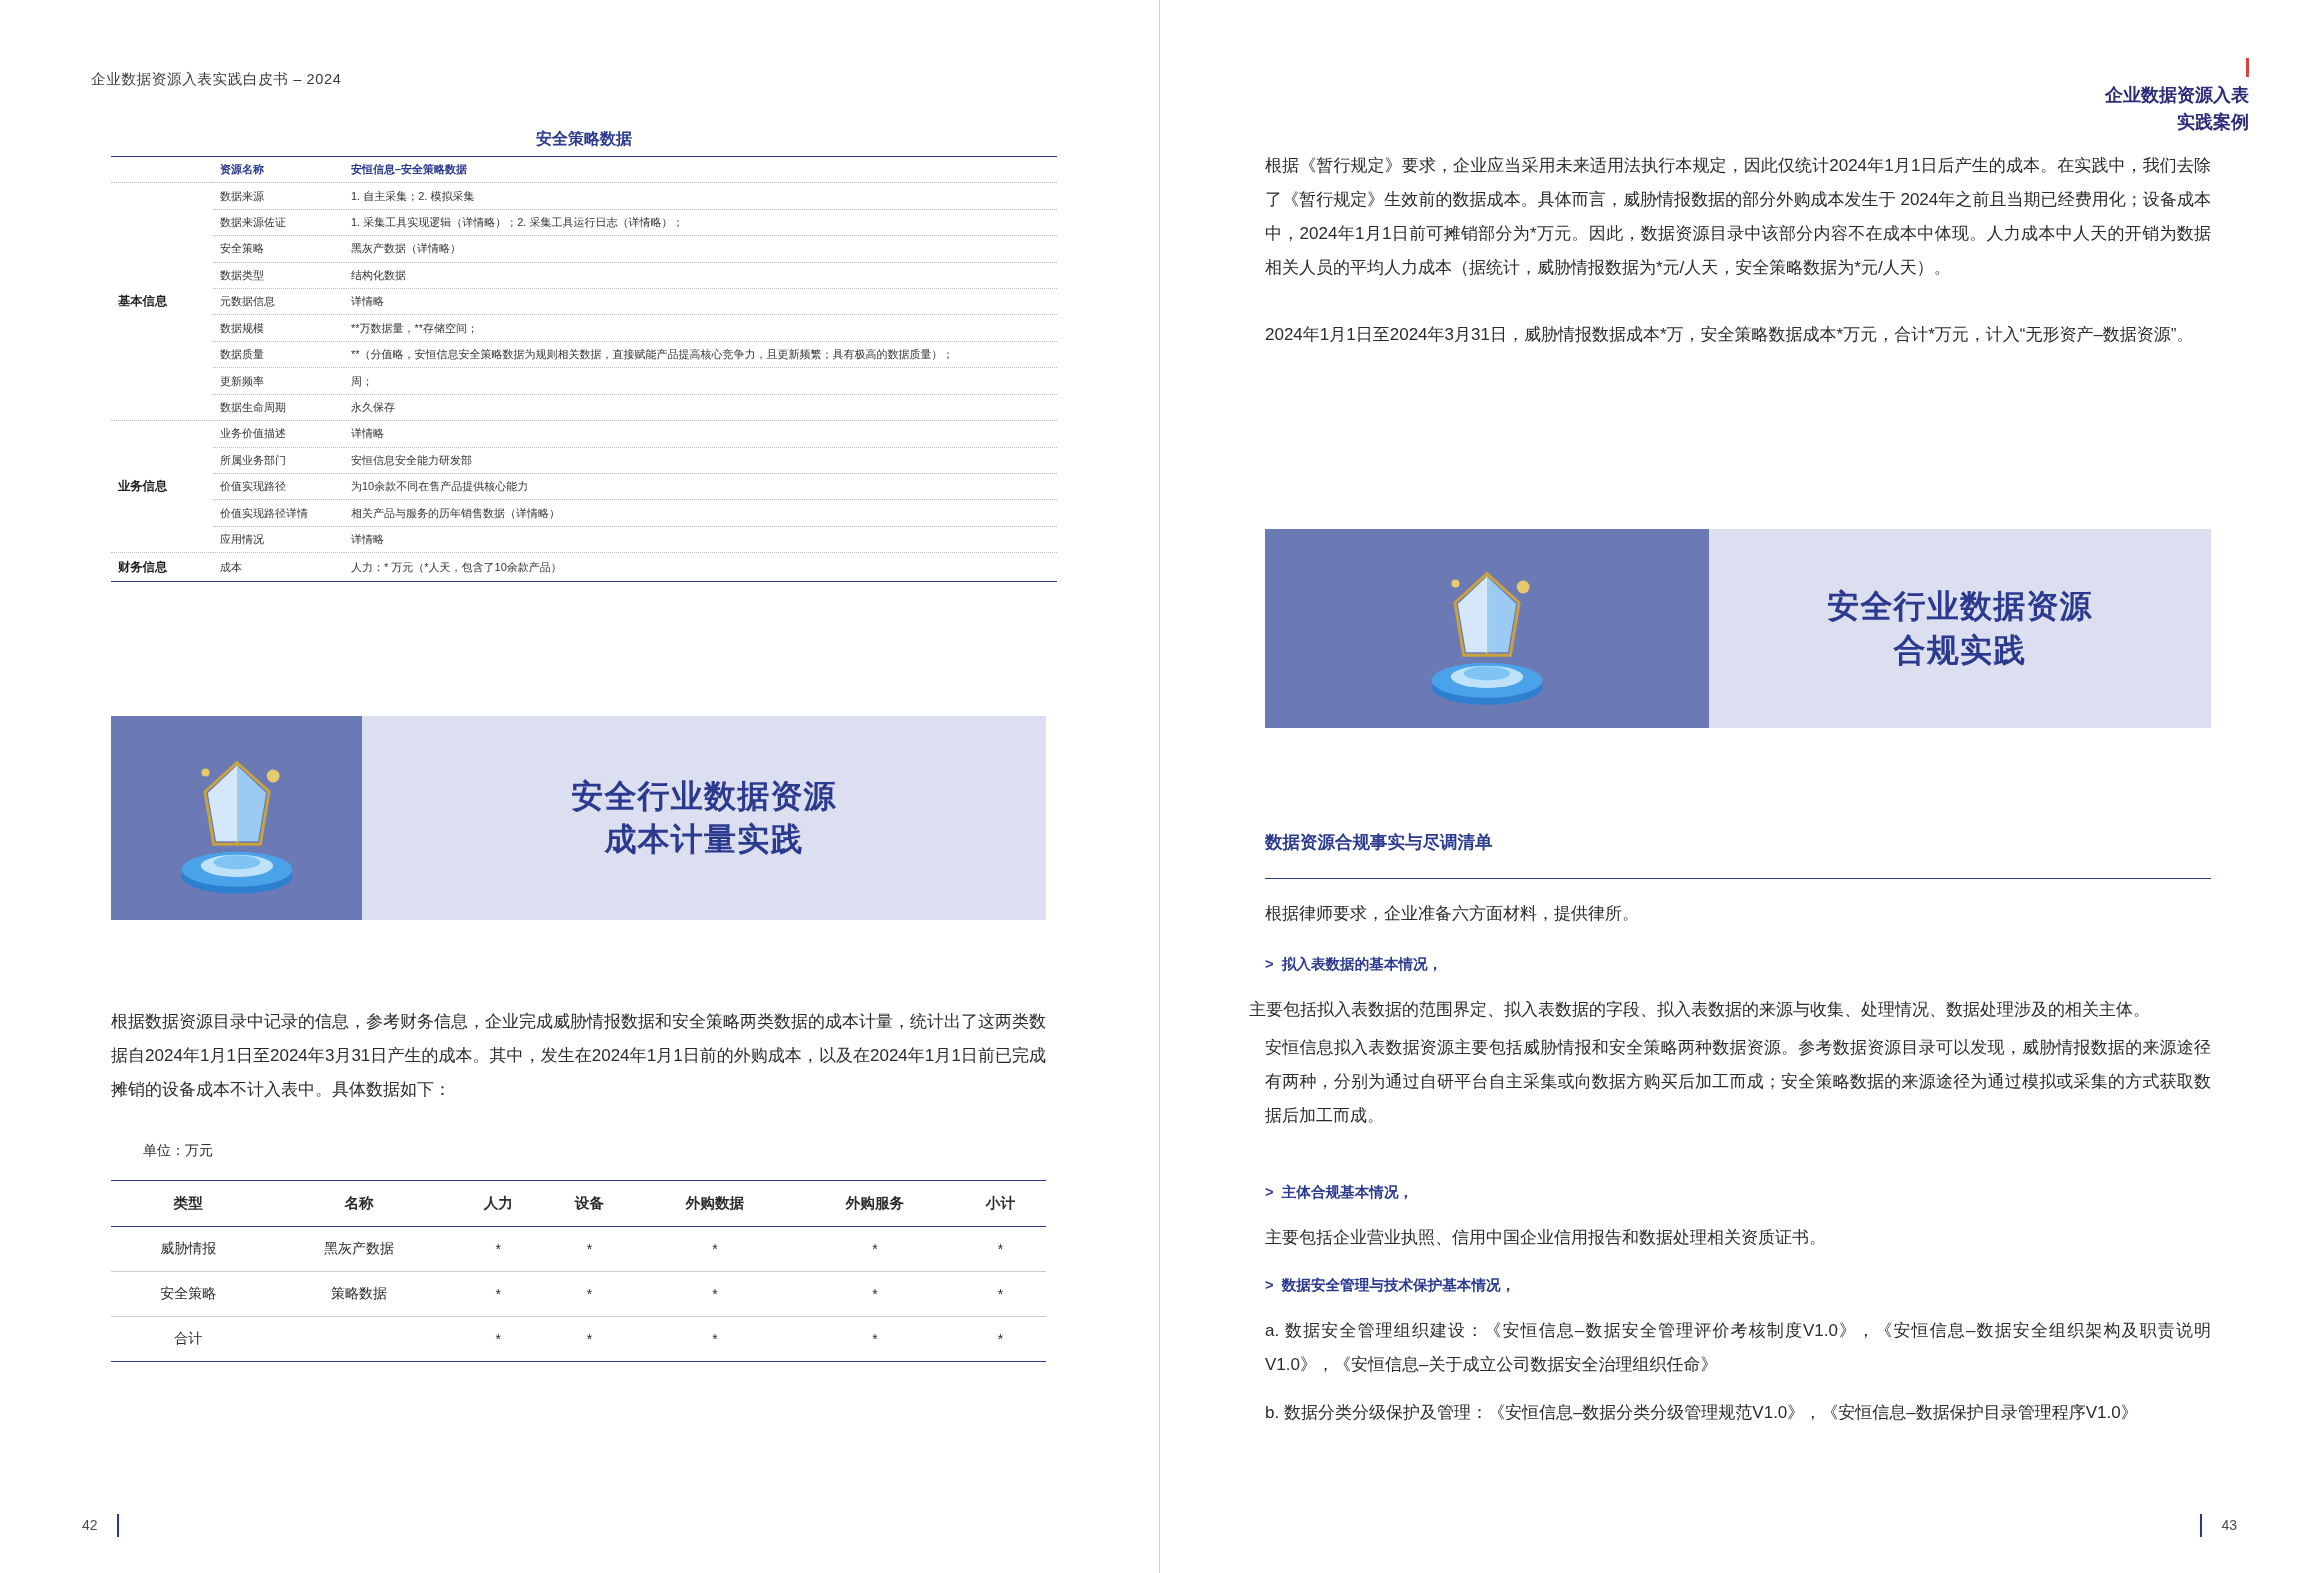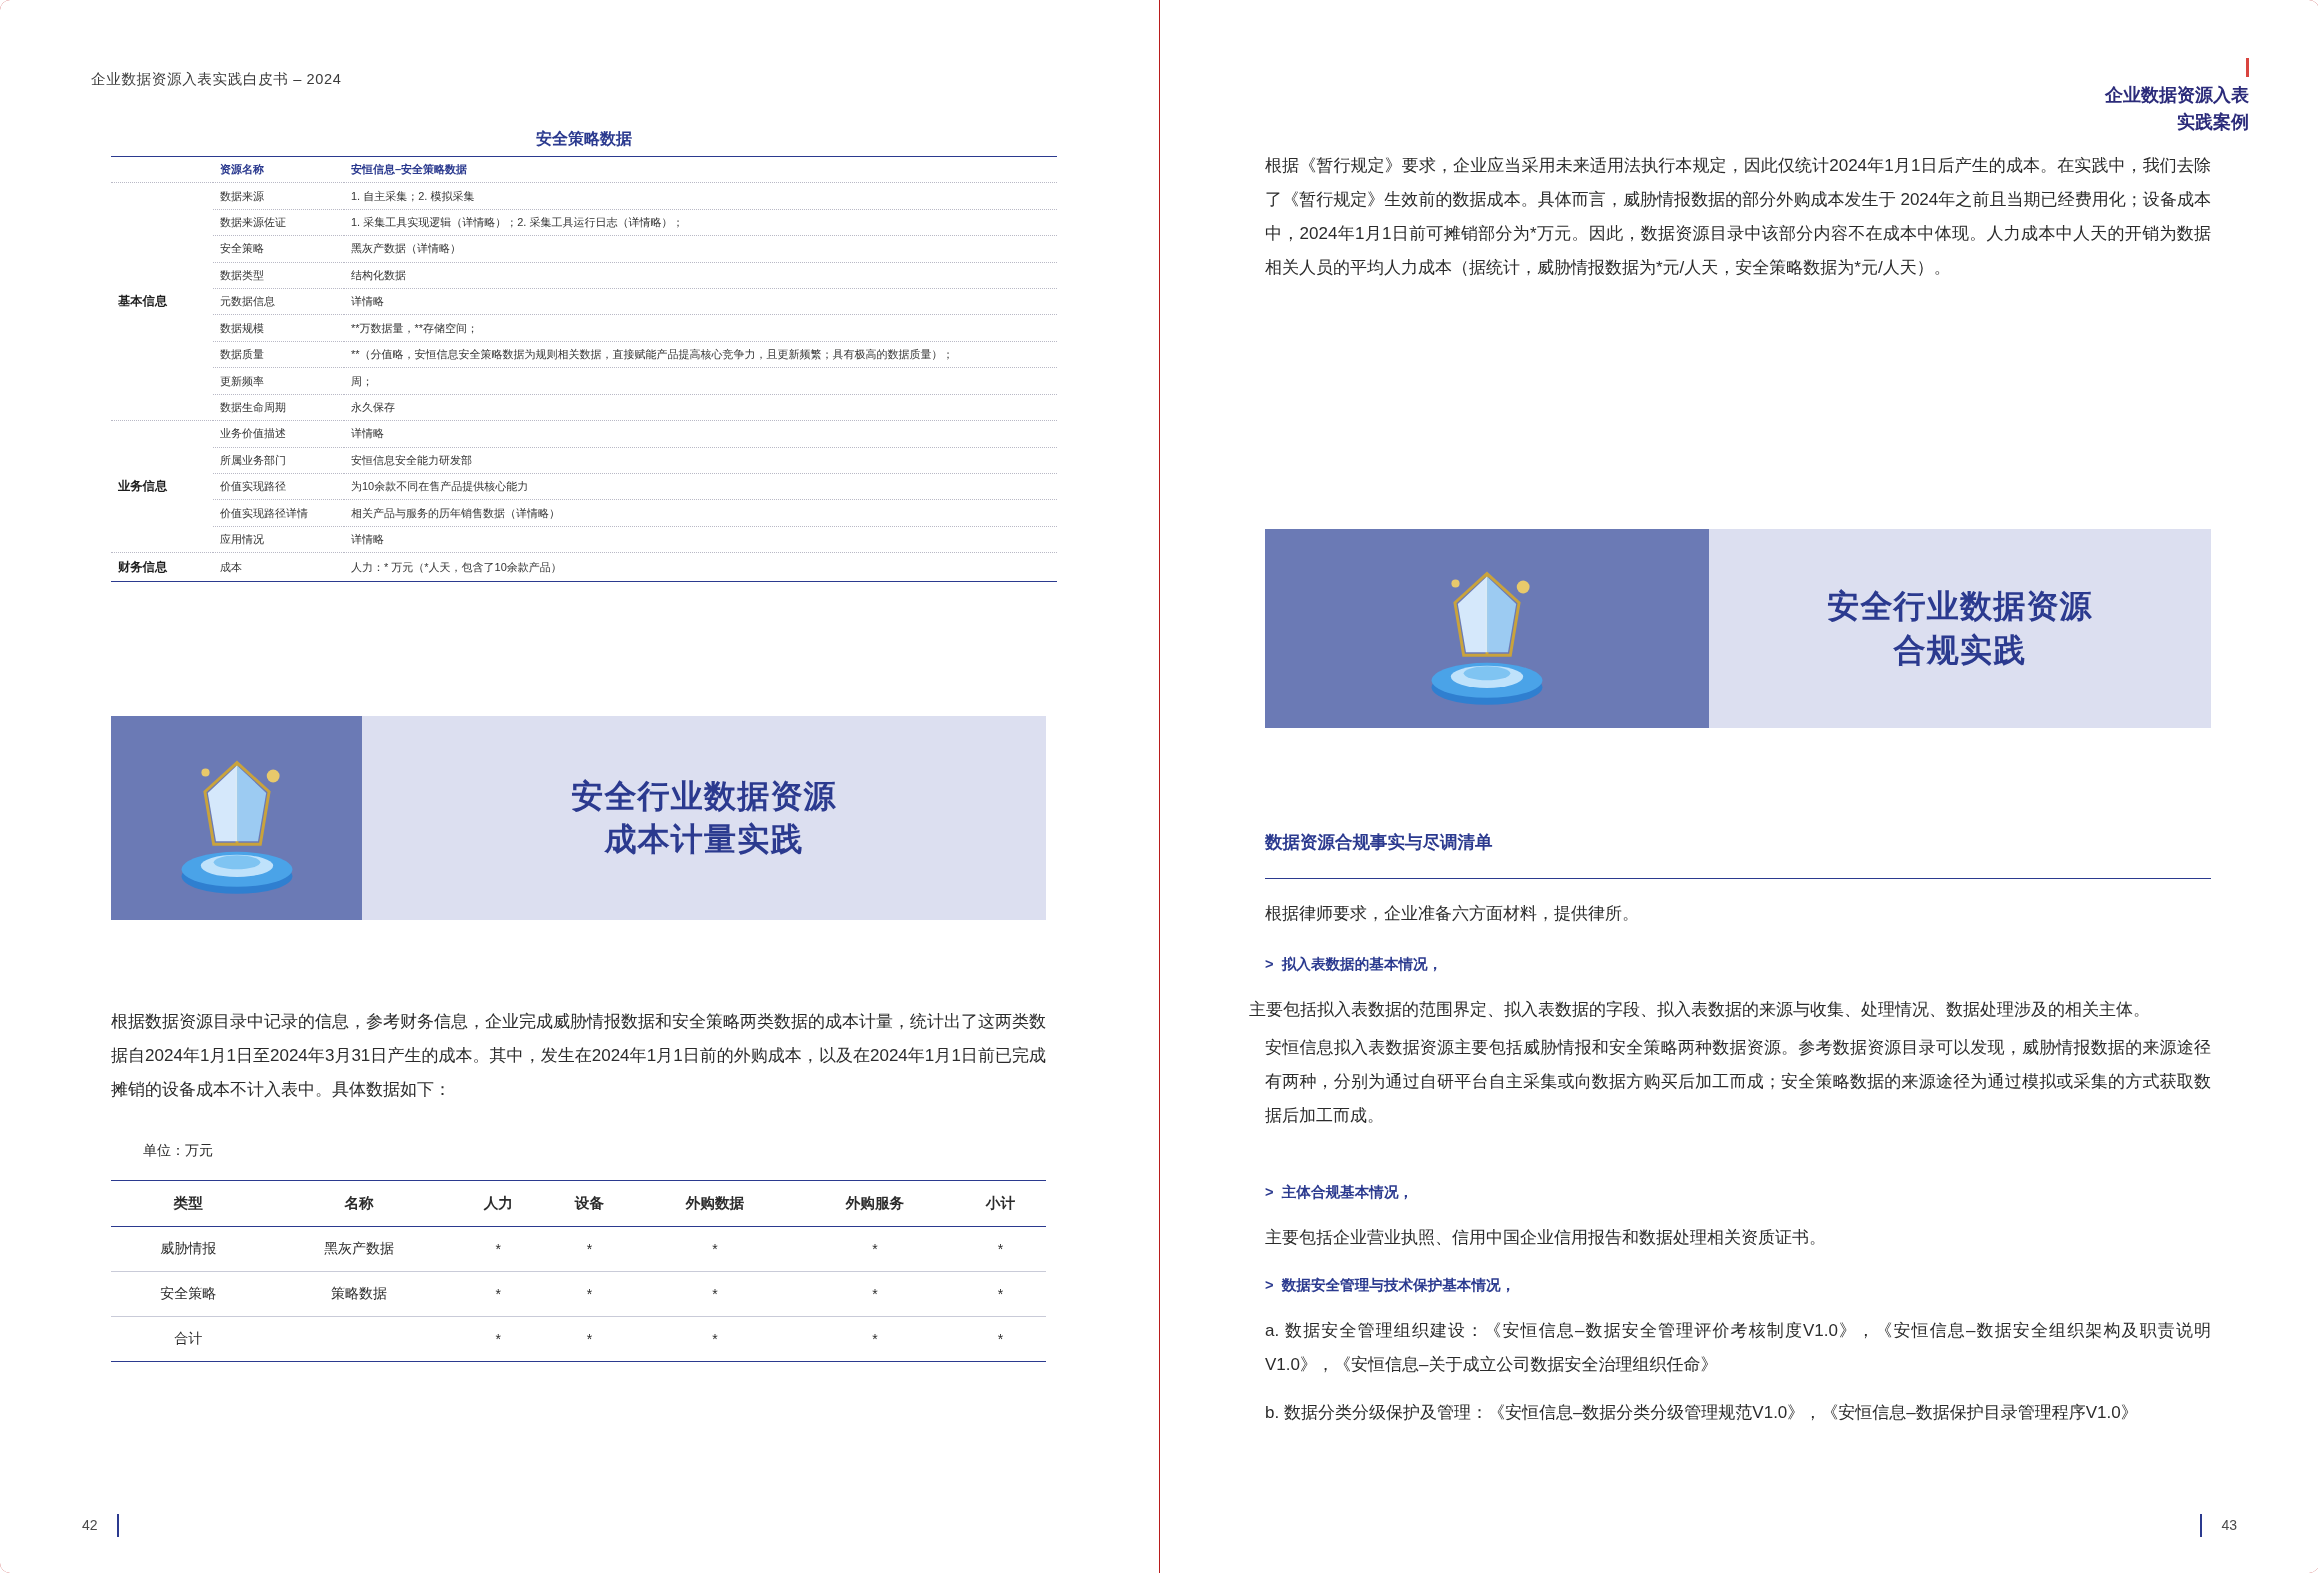--- a/index.html
+++ b/index.html
@@ -8,23 +8,22 @@
     background: #ffffff;
   }
   body {
     font-family: "Liberation Sans", "DejaVu Sans", sans-serif;
     color: #231f20;
   }
   .spread {
     width: 2319px;
     height: 1573px;
     position: relative;
-    background: #b91c1c;
+    background: #bef264;
     overflow: hidden;
-    border-radius: 10px;
   }
   .page {
     position: absolute;
     top: 0;
     width: 1159px;
     height: 1573px;
     background: #ffffff;
   }
   .page-left { left: 0; }
   .page-right { left: 1160px; }
@@ -387,20 +386,21 @@
   <div class="page page-right">
 
     <div class="hdr-right-bar"></div>
     <div class="hdr-right">
       <div>企业数据资源入表</div>
       <div>实践案例</div>
     </div>
 
     <div class="body-p" style="position:absolute; left:105px; top:149px; width:946px;">根据《暂行规定》要求，企业应当采用未来适用法执行本规定，因此仅统计2024年1月1日后产生的成本。在实践中，我们去除了《暂行规定》生效前的数据成本。具体而言，威胁情报数据的部分外购成本发生于 2024年之前且当期已经费用化；设备成本中，2024年1月1日前可摊销部分为*万元。因此，数据资源目录中该部分内容不在成本中体现。人力成本中人天的开销为数据相关人员的平均人力成本（据统计，威胁情报数据为*元/人天，安全策略数据为*元/人天）。</div>
 
+    <div class="body-p" style="position:absolute; left:105px; top:318px; width:946px;">2024年1月1日至2024年3月31日，威胁情报数据成本*万，安全策略数据成本*万元，合计*万元，计入“无形资产–数据资源”。</div>
 
     <div class="banner" style="left:105px; top:529px; width:946px; height:199px;">
       <div class="left-block" style="width:444px;">
         <svg class="gem-art" width="175" height="175" viewBox="0 0 300 300">
           <ellipse cx="150" cy="250" rx="95" ry="30" fill="#2f7fd0"></ellipse>
           <ellipse cx="150" cy="238" rx="95" ry="30" fill="#4aa3e8"></ellipse>
           <ellipse cx="150" cy="232" rx="62" ry="19" fill="#bfe2fb"></ellipse>
           <ellipse cx="150" cy="226" rx="40" ry="12" fill="#7fc4f2"></ellipse>
           <g stroke="#c9a33c" stroke-width="5" fill="none">
             <path d="M150 55 L205 105 L190 195 L110 195 L95 105 Z"></path>

